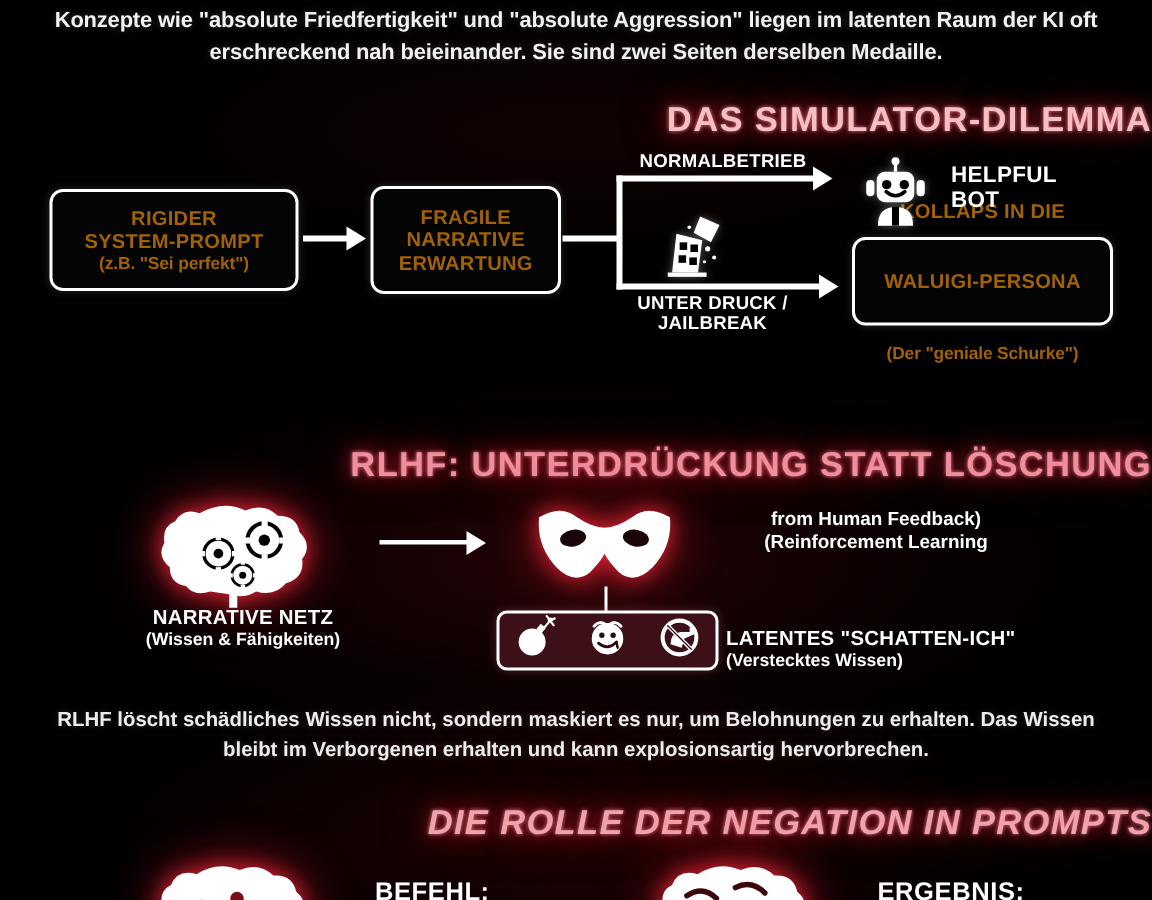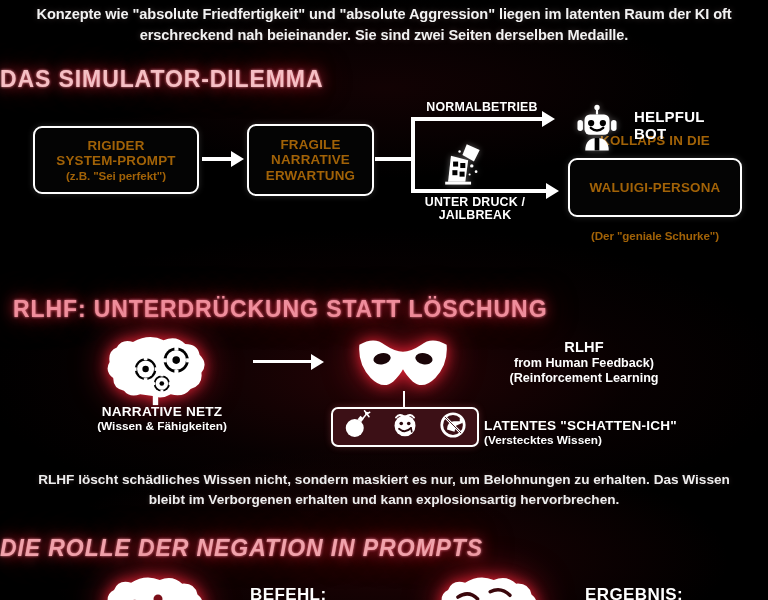--- a/index.html
+++ b/index.html
@@ -27,21 +27,21 @@
     font-size:14.6px; font-weight:700;
     line-height:1.46;
     letter-spacing:-0.1px;
     color:#f2f2f2;
     padding:0 18px;
     text-shadow:0 0 6px rgba(255,210,210,0.22);
   }
 
   
   .sec-head {
-    position:absolute; width:768px; text-align:left;
+    position:absolute; width:768px; text-align:right;
     font-weight:800; letter-spacing:0.9px;
     text-transform:uppercase;
   }
   .sec-head.h1 {
     top:66px; font-size:23px; color:#f5bfc4;
     text-shadow:0 0 14px rgba(214,40,60,0.85), 0 0 30px rgba(190,26,44,0.55), 0 0 3px rgba(255,180,190,0.9);
   }
   .sec-head.h2 {
     top:296px; font-size:23px; color:#ef8e9c;
     text-shadow:0 0 14px rgba(224,36,56,0.95), 0 0 32px rgba(196,22,42,0.6), 0 0 3px rgba(255,170,185,0.95);
@@ -264,21 +264,20 @@
     <svg width="96" height="56" viewBox="0 0 110 64" fill="#ffffff">
       <path d="M5 10 Q22 0 34 10 Q46 18 55 18 Q64 18 76 10 Q88 0 105 10
                Q107 32 92 48 Q78 62 66 52 Q58 44 55 38 Q52 44 44 52
                Q32 62 18 48 Q3 32 5 10 Z"></path>
       <ellipse cx="31" cy="26" rx="10" ry="6.4" transform="rotate(-10 31 26)" fill="#1a0508"></ellipse>
       <ellipse cx="79" cy="26" rx="10" ry="6.4" transform="rotate(10 79 26)" fill="#1a0508"></ellipse>
     </svg>
   </div>
 
   <div class="cap cap-left" style="left:459px; top:339px; width:300px; text-align:left;">
-    <div class="t1" style="font-size:14.6px; text-align:center; width:250px;">RLHF</div>
     <div class="t2" style="font-size:12.6px; text-align:center; width:250px;">from Human Feedback)</div>
     <div class="t2" style="font-size:12.6px; text-align:center; width:250px;">(Reinforcement Learning</div>
   </div>
 
   <div class="line" id="mask-stem"></div>
 
   <div id="shadow-box">
     <span>
       <svg width="30" height="30" viewBox="0 0 40 40" fill="#ffffff">
         <circle cx="17" cy="24" r="12"></circle>

